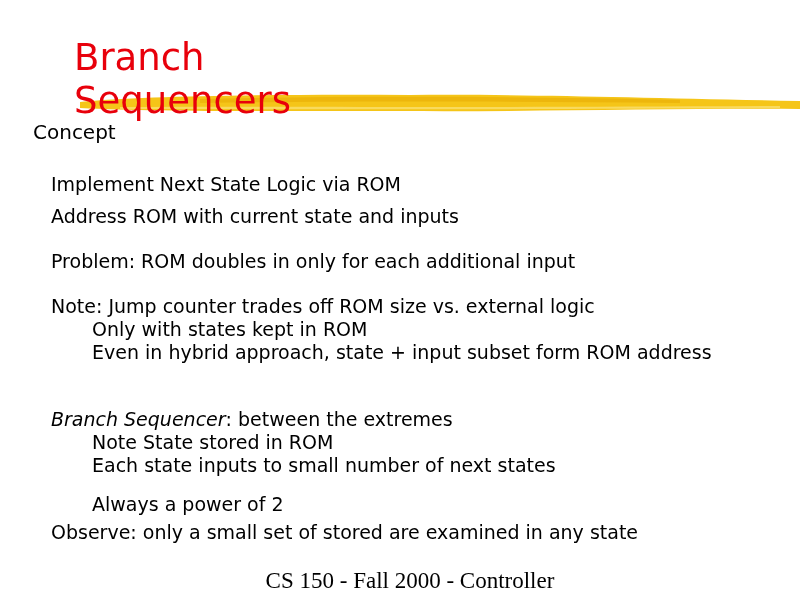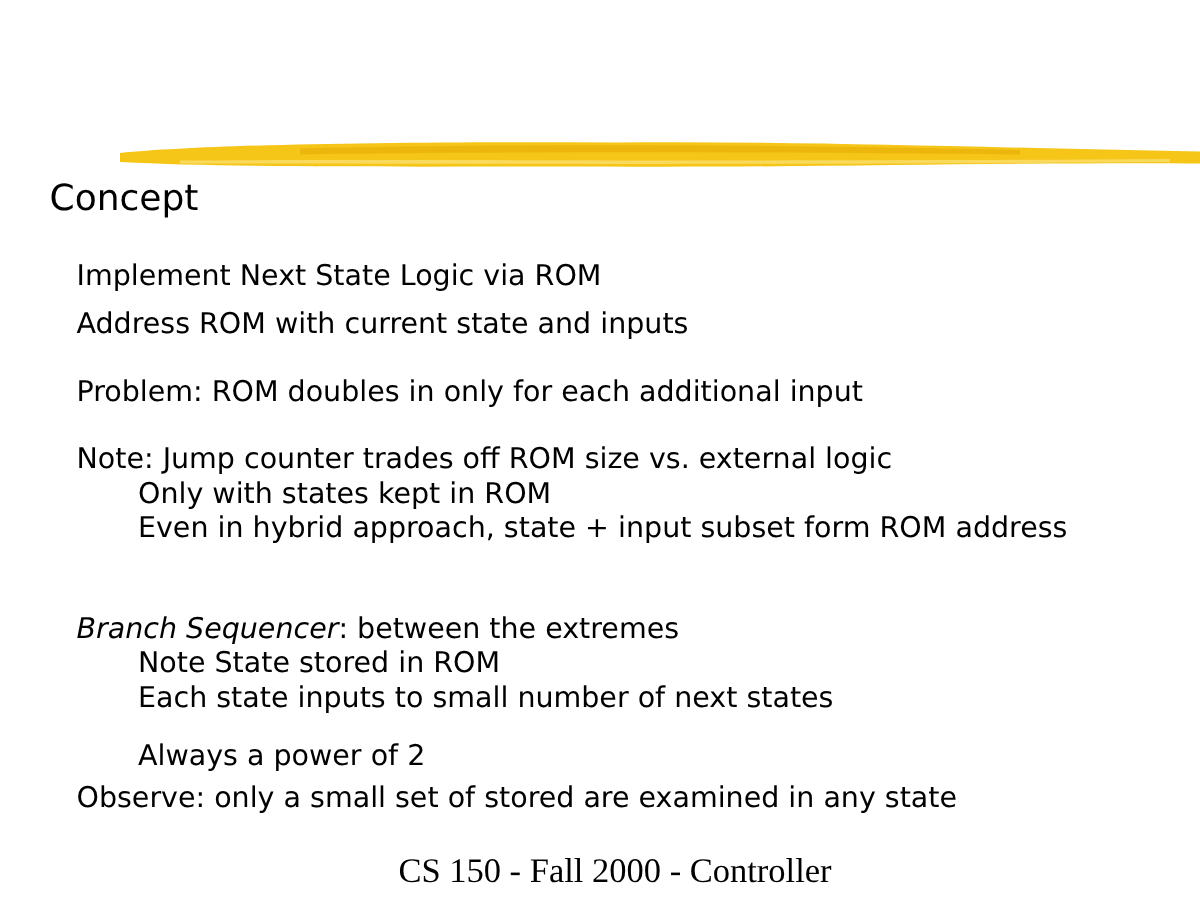--- a/index.html
+++ b/index.html
@@ -13,21 +13,21 @@
       position: absolute; left: 80px; top: 90px; width: 720px; height: 26px;
     }
     .title {
       position: absolute; left: 74px; top: 36px;
       font-size: 37px; line-height: 43px; color: #e8000b;
       font-family: "DejaVu Sans", sans-serif;
       white-space: nowrap;
     }
     .concept {
       position: absolute; left: 33px; top: 118px;
-      font-size: 24px; line-height: 28px;
+      font-size: 20px; line-height: 28px;
     }
     .line {
       position: absolute; left: 51px; white-space: nowrap;
       font-size: 19px; line-height: 22px;
     }
     .line.indent { left: 92px; }
     .line em { font-style: italic; }
     .footer {
       position: absolute; left: 0; width: 820px; top: 567px; text-align: center;
       font-family: "Liberation Serif", serif; font-size: 23px; line-height: 28px;
@@ -36,20 +36,22 @@
 </head>
 <body>
 
 <svg class="brush" viewBox="0 0 720 26" preserveAspectRatio="none">
   <path d="M0,12 C60,6 200,4 330,5 C450,4 560,8 720,11 L720,19 C600,18 450,22 320,21 C200,21 80,22 0,18 Z" fill="#f5c518"></path>
   <path d="M120,9 C260,6 420,6 600,10 L600,13 C420,11 260,11 120,13 Z" fill="#e6a800" opacity="0.5"></path>
   <path d="M40,17 C200,16 400,18 700,16 L700,18 C400,20 200,19 40,19 Z" fill="#fbe27a" opacity="0.7"></path>
 </svg>
 
 <div class="title">
+  <div>Branch</div>
+  <div>Sequencers</div>
 </div>
 
 <div class="concept">Concept</div>
 
 <div class="line" style="top:173px">Implement Next State Logic via ROM</div>
 <div class="line" style="top:205px">Address ROM with current state and inputs</div>
 <div class="line" style="top:250px">Problem: ROM doubles in only for each additional input</div>
 <div class="line" style="top:295px">Note: Jump counter trades off ROM size vs. external logic</div>
 <div class="line indent" style="top:318px">Only with states kept in ROM</div>
 <div class="line indent" style="top:341px">Even in hybrid approach, state + input subset form ROM address</div>

